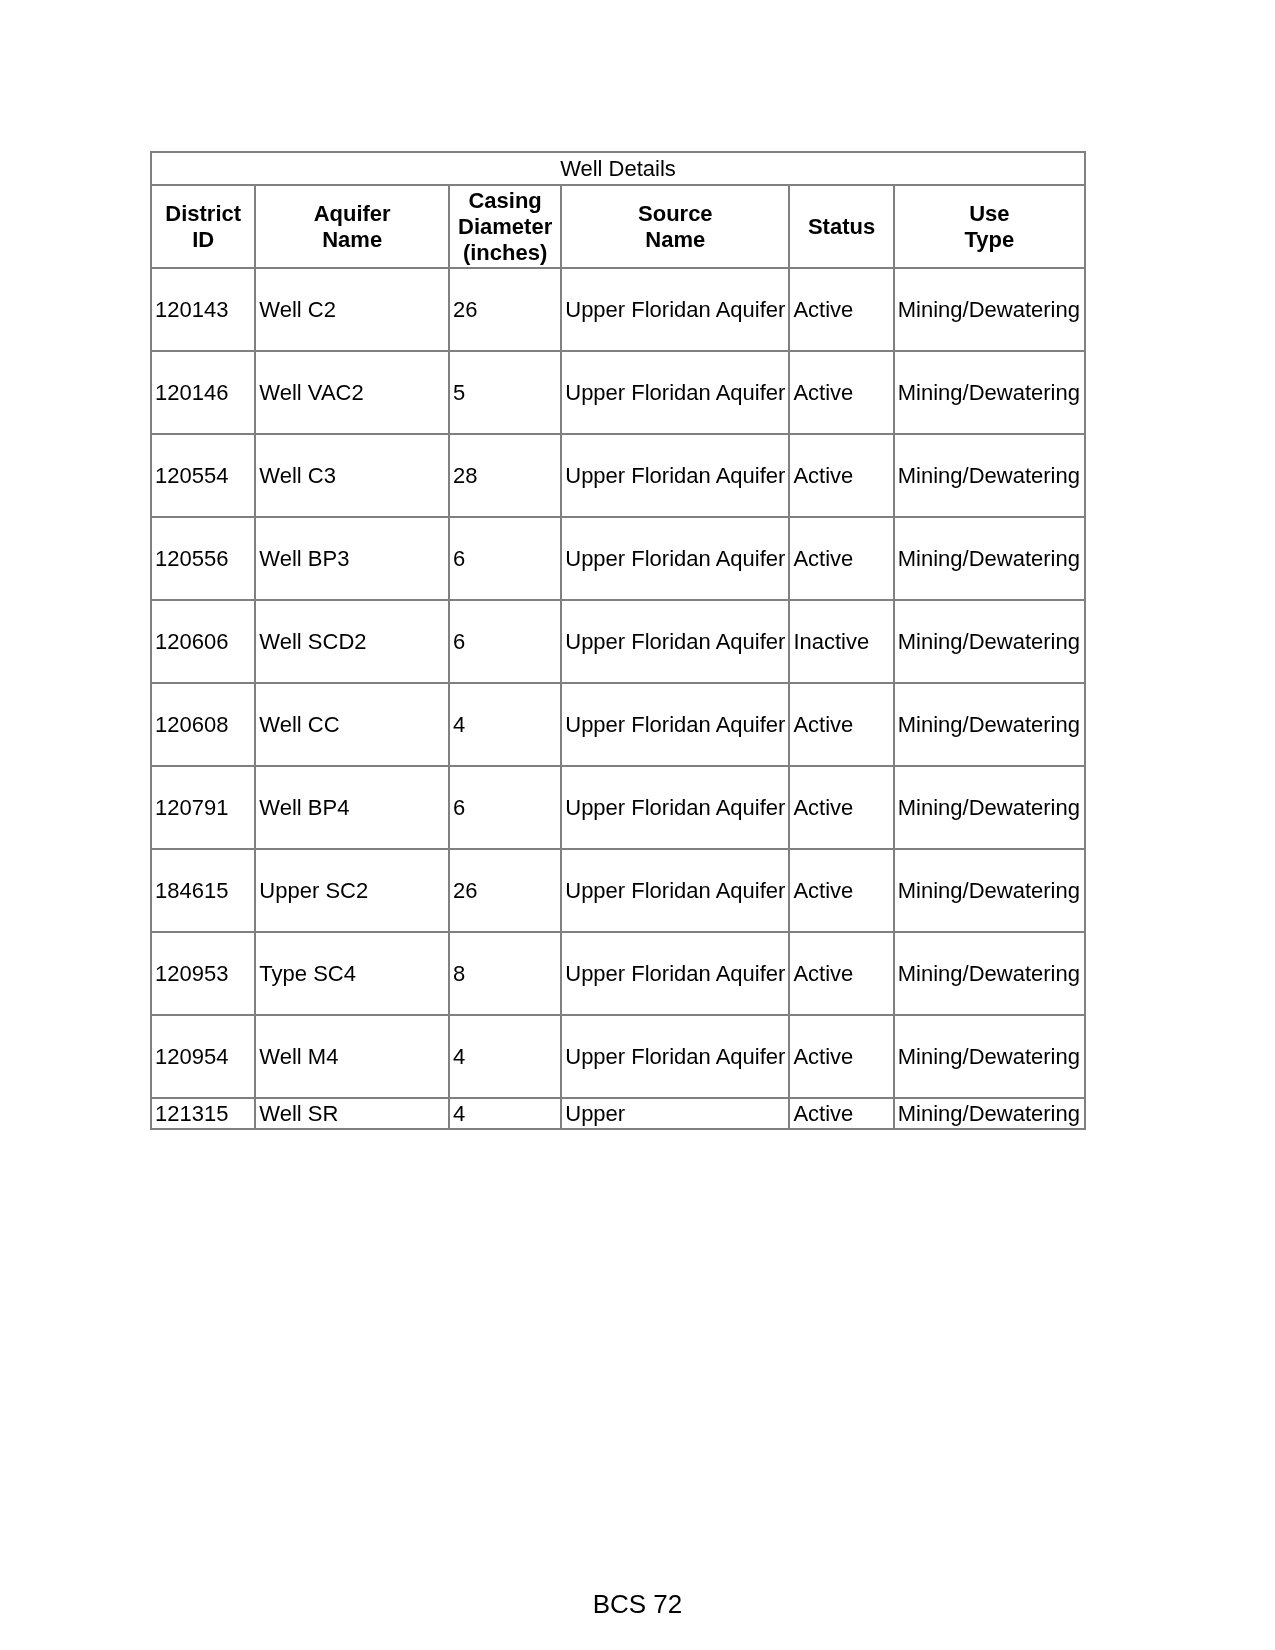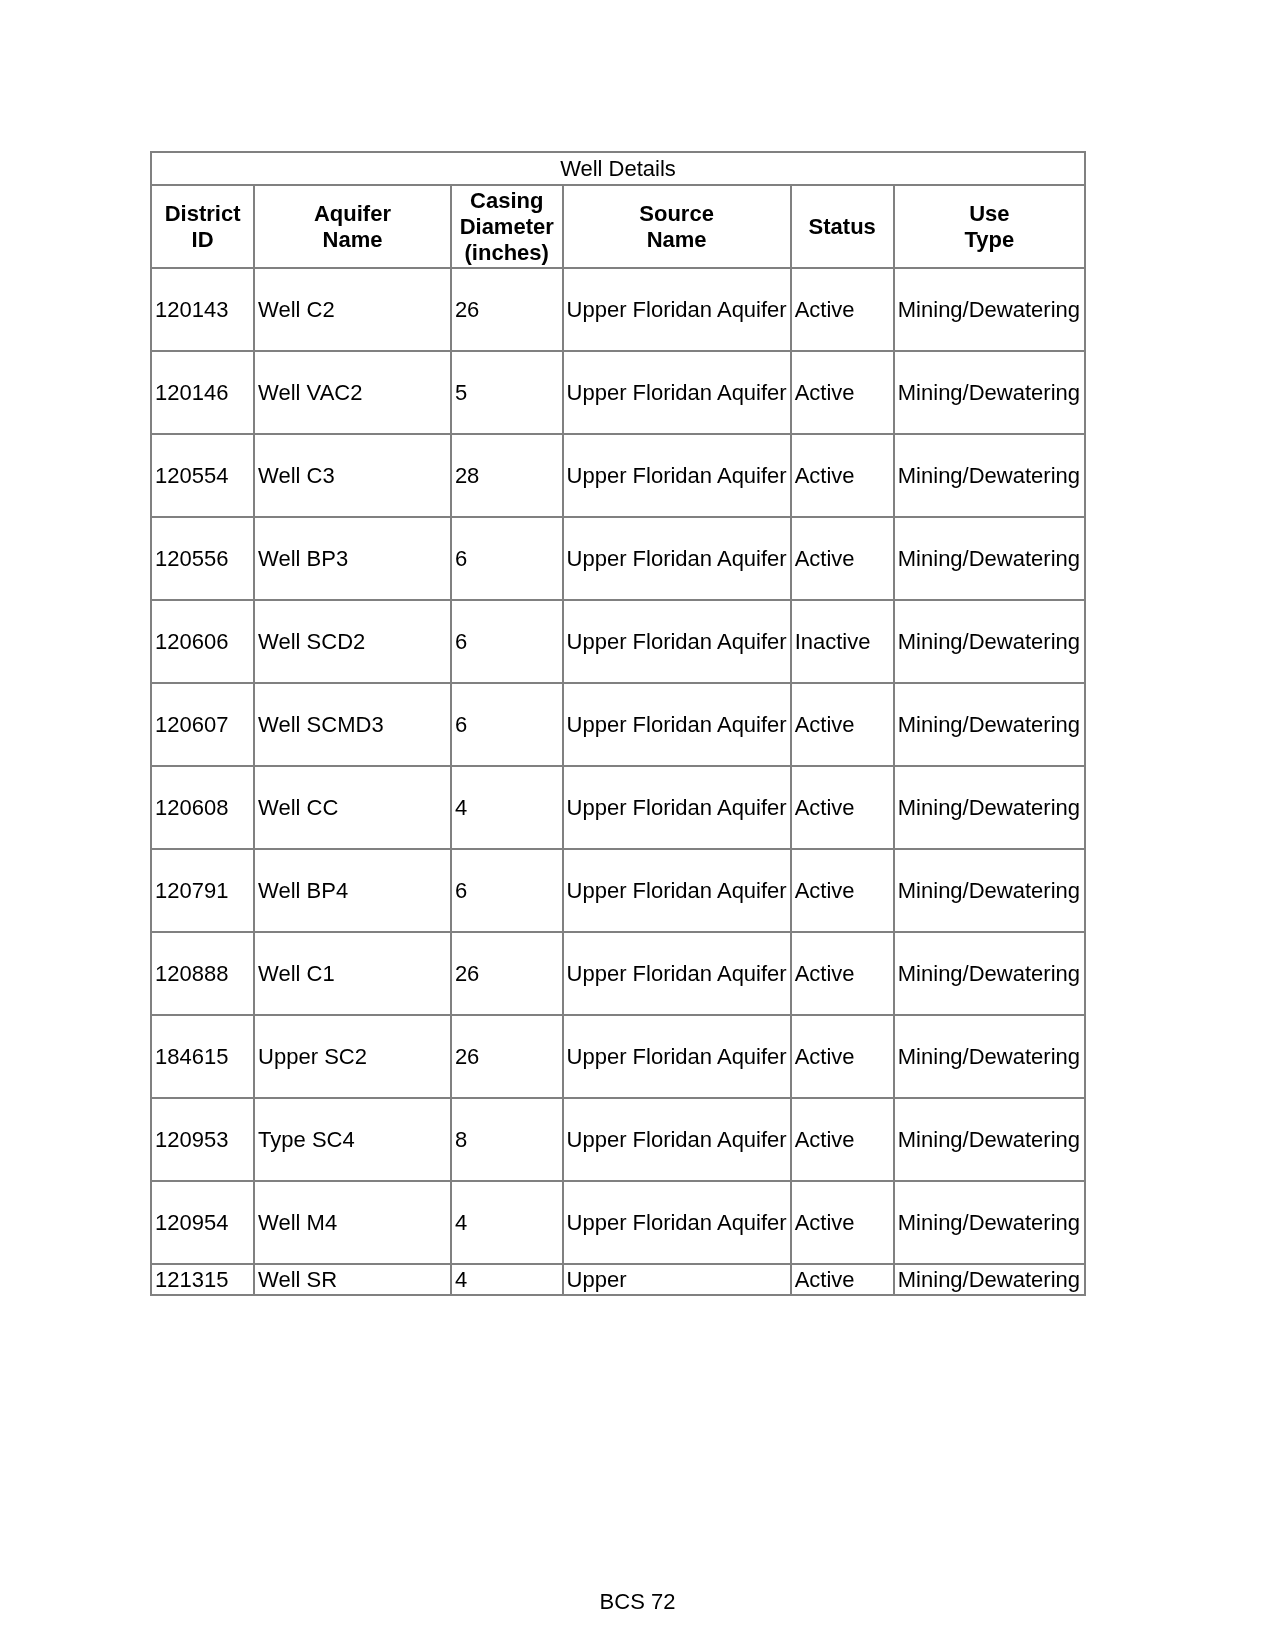--- a/index.html
+++ b/index.html
@@ -9,21 +9,21 @@
     border-collapse:collapse; border:2px solid #000;
   }
   table.well td, table.well th { border:2px solid #808080; padding:0 3px; font-size:22px; line-height:26px; vertical-align:middle; }
   .title-row th { height:31px; font-weight:normal; text-align:center; border-left:none; border-right:none; border-top:none; }
   .head-row th { height:81px; font-weight:bold; text-align:center; }
   .data-row td { height:81px; text-align:left; white-space:nowrap; }
   .data-row.last td { height:29px; }
   col.c1 { width:120px; } col.c2 { width:252px; } col.c3 { width:120px; }
   col.c4 { width:119px; } col.c5 { width:120px; } col.c6 { width:192px; }
   .src { white-space:normal; }
-  .footer { position:absolute; top:1589px; left:0; width:1275px; text-align:center; font-size:22px; }
+  .footer { position:absolute; top:1589px; left:0; width:1275px; text-align:center; font-size:26px; }
 </style>
 </head>
 <body>
 
 <table class="well">
   <colgroup>
       <col class="c1">
       <col class="c2">
       <col class="c3">
       <col class="c4">
@@ -78,47 +78,31 @@
       </tr>
       <tr class="data-row">
         <td>120606</td>
         <td>Well SCD2</td>
         <td>6</td>
         <td class="src">Upper Floridan Aquifer</td>
         <td>Inactive</td>
         <td>Mining/Dewatering</td>
       </tr>
       <tr class="data-row">
-        <td>120607</td>
-        <td>Well SCMD3</td>
-        <td>6</td>
-        <td class="src">Upper Floridan Aquifer</td>
-        <td>Active</td>
-        <td>Mining/Dewatering</td>
-      </tr>
-      <tr class="data-row">
         <td>120608</td>
         <td>Well CC</td>
         <td>4</td>
         <td class="src">Upper Floridan Aquifer</td>
         <td>Active</td>
         <td>Mining/Dewatering</td>
       </tr>
       <tr class="data-row">
         <td>120791</td>
         <td>Well BP4</td>
         <td>6</td>
-        <td class="src">Upper Floridan Aquifer</td>
-        <td>Active</td>
-        <td>Mining/Dewatering</td>
-      </tr>
-      <tr class="data-row">
-        <td>120888</td>
-        <td>Well C1</td>
-        <td>26</td>
         <td class="src">Upper Floridan Aquifer</td>
         <td>Active</td>
         <td>Mining/Dewatering</td>
       </tr>
       <tr class="data-row">
         <td>184615</td>
         <td>Upper SC2</td>
         <td>26</td>
         <td class="src">Upper Floridan Aquifer</td>
         <td>Active</td>

